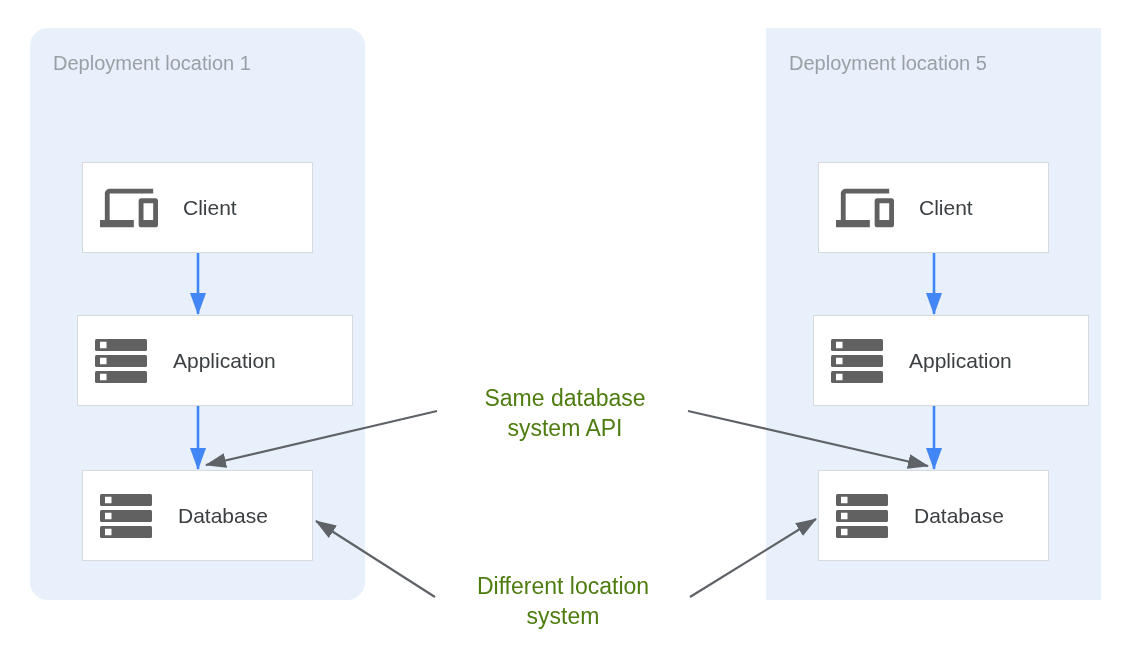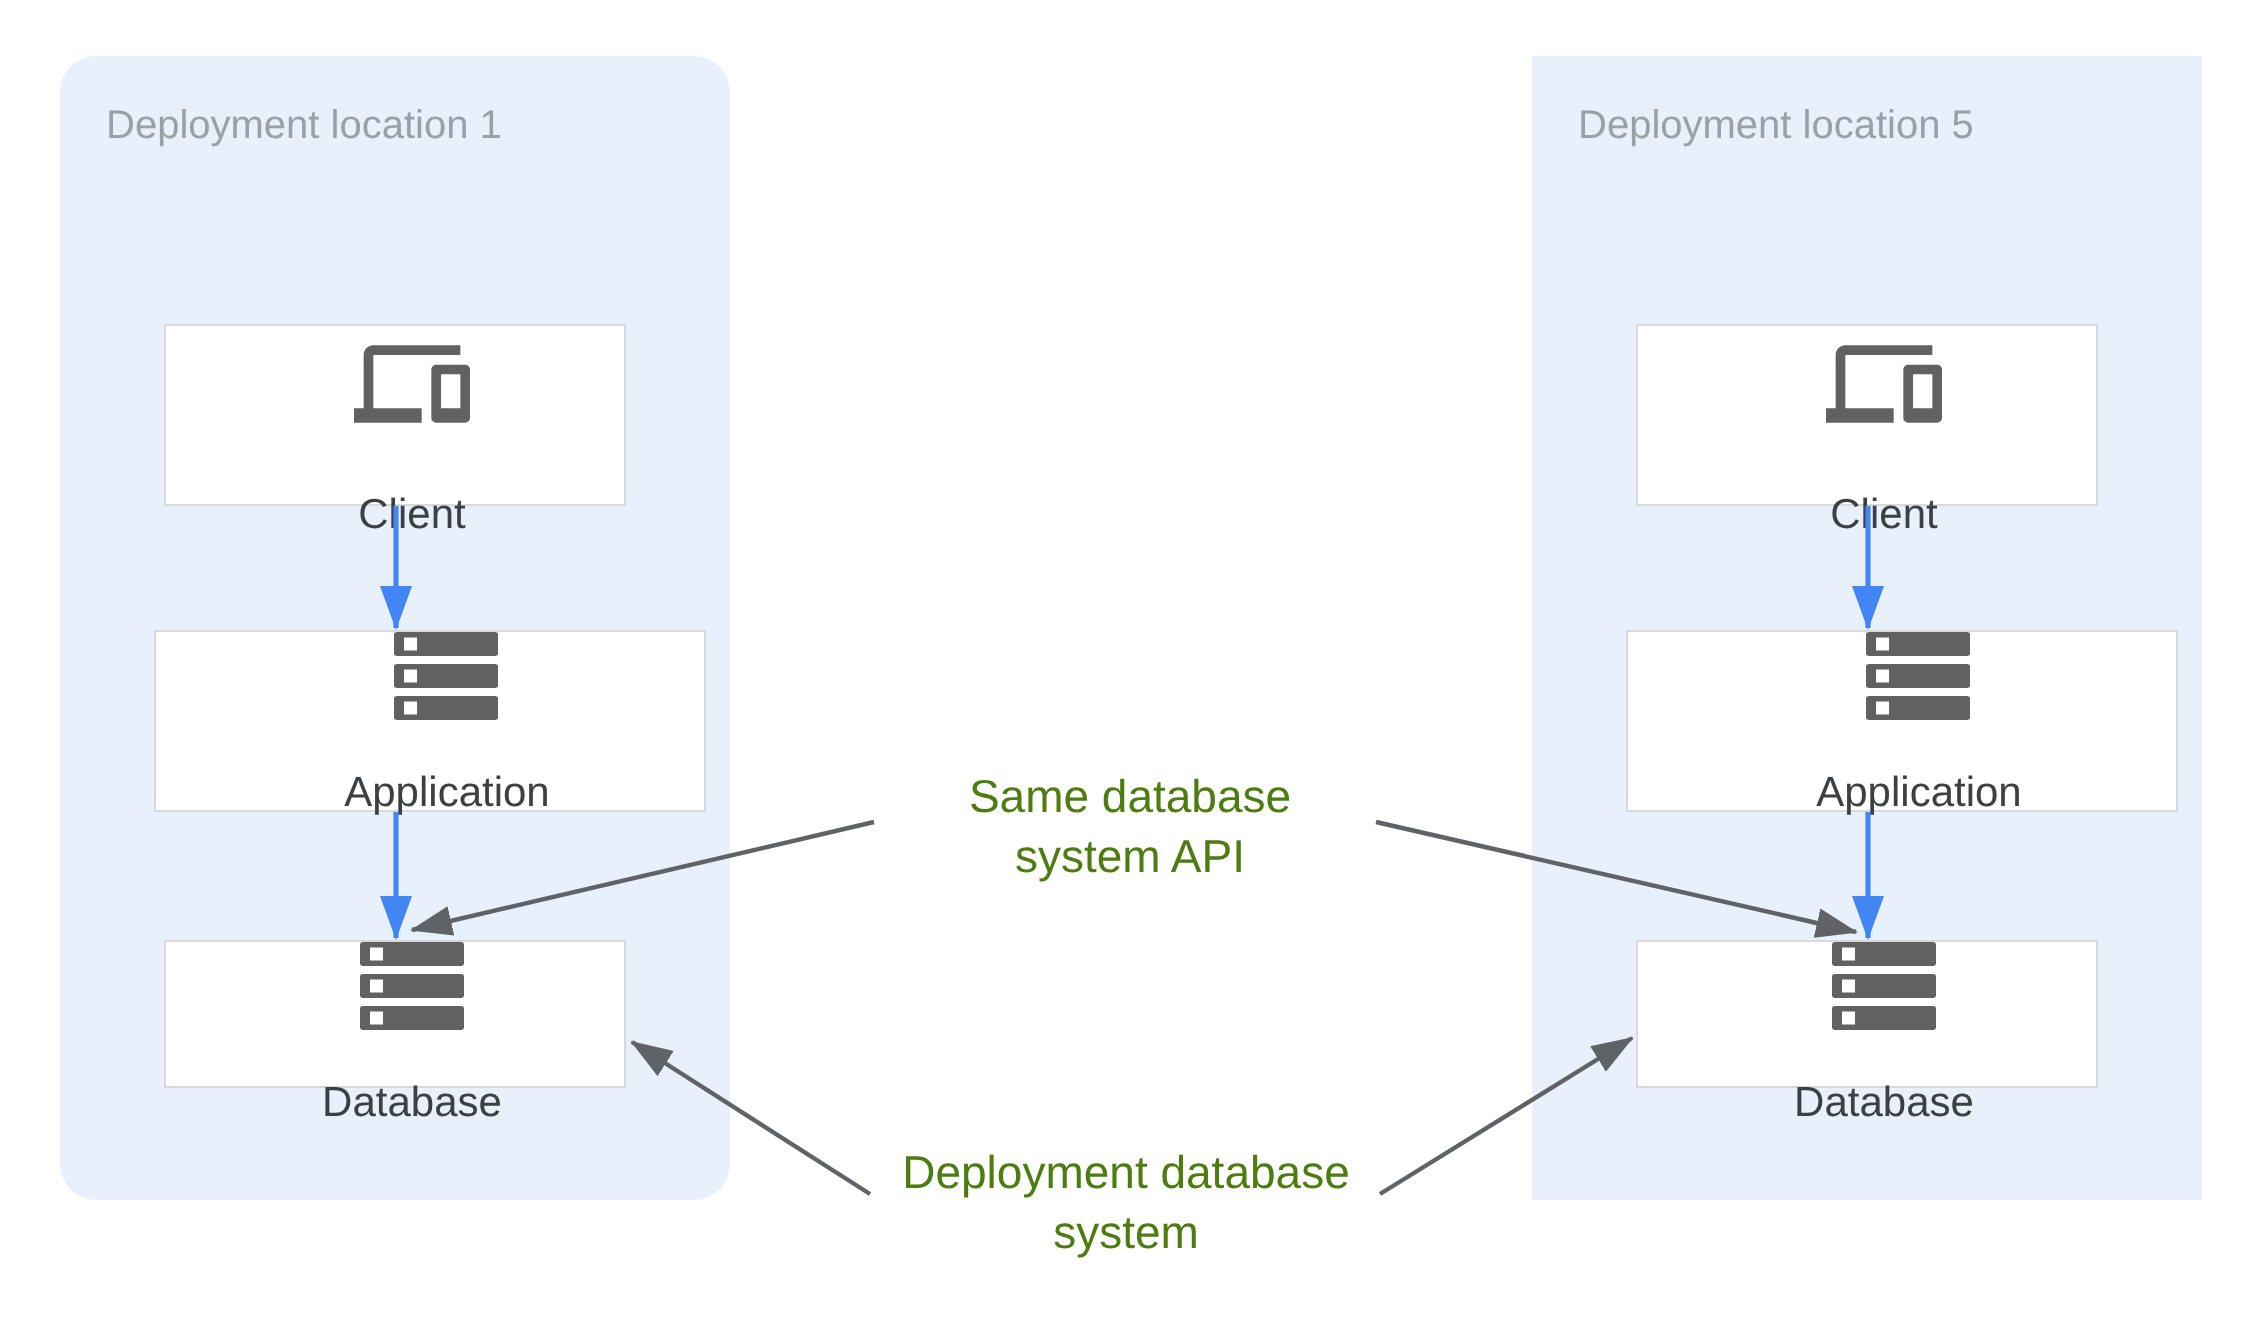--- a/index.html
+++ b/index.html
@@ -34,25 +34,24 @@
   }
   .box {
     position: absolute;
     background: #ffffff;
     border: 1px solid #d8d9da;
     box-sizing: border-box;
     display: flex;
     align-items: center;
     padding-left: 17px;
     gap: 25px;
-    flex-direction: column;
   }
   .box-client { left: 52px; top: 134px; width: 231px; height: 91px; }
   .box-app    { left: 47px; top: 287px; width: 276px; height: 91px; }
-  .box-db     { left: 52px; top: 442px; width: 231px; height: 74px; }
+  .box-db     { left: 52px; top: 442px; width: 231px; height: 91px; }
   .box-icon { flex: 0 0 auto; }
   .box-icon svg { display: block; }
   .box-label {
     font-size: 21px;
     color: #3c4043;
     white-space: nowrap;
   }
   .annotation {
     position: absolute;
     width: 320px;
@@ -172,21 +171,21 @@
       </span>
       <span class="box-label">Database</span>
     </div>
   </div>
 
   <div class="annotation annotation-same">
     <div>Same database</div>
     <div>system API</div>
   </div>
   <div class="annotation annotation-diff">
-    <div>Deployment database</div>
+    <div>Different location</div>
     <div>system</div>
   </div>
 
   <svg class="arrows-layer" width="1132" height="662" viewBox="0 0 1132 662">
     <defs>
       <marker id="head-blue" viewBox="0 0 22 16" markerWidth="22" markerHeight="16" refX="21" refY="8" orient="auto" markerUnits="userSpaceOnUse">
         <path d="M0,0 L22,8 L0,16 Z" fill="#4285f4"></path>
       </marker>
       <marker id="head-gray" viewBox="0 0 21 15" markerWidth="21" markerHeight="15" refX="20" refY="7.5" orient="auto" markerUnits="userSpaceOnUse">
         <path d="M0,0 L21,7.5 L0,15 Z" fill="#5f6368"></path>

